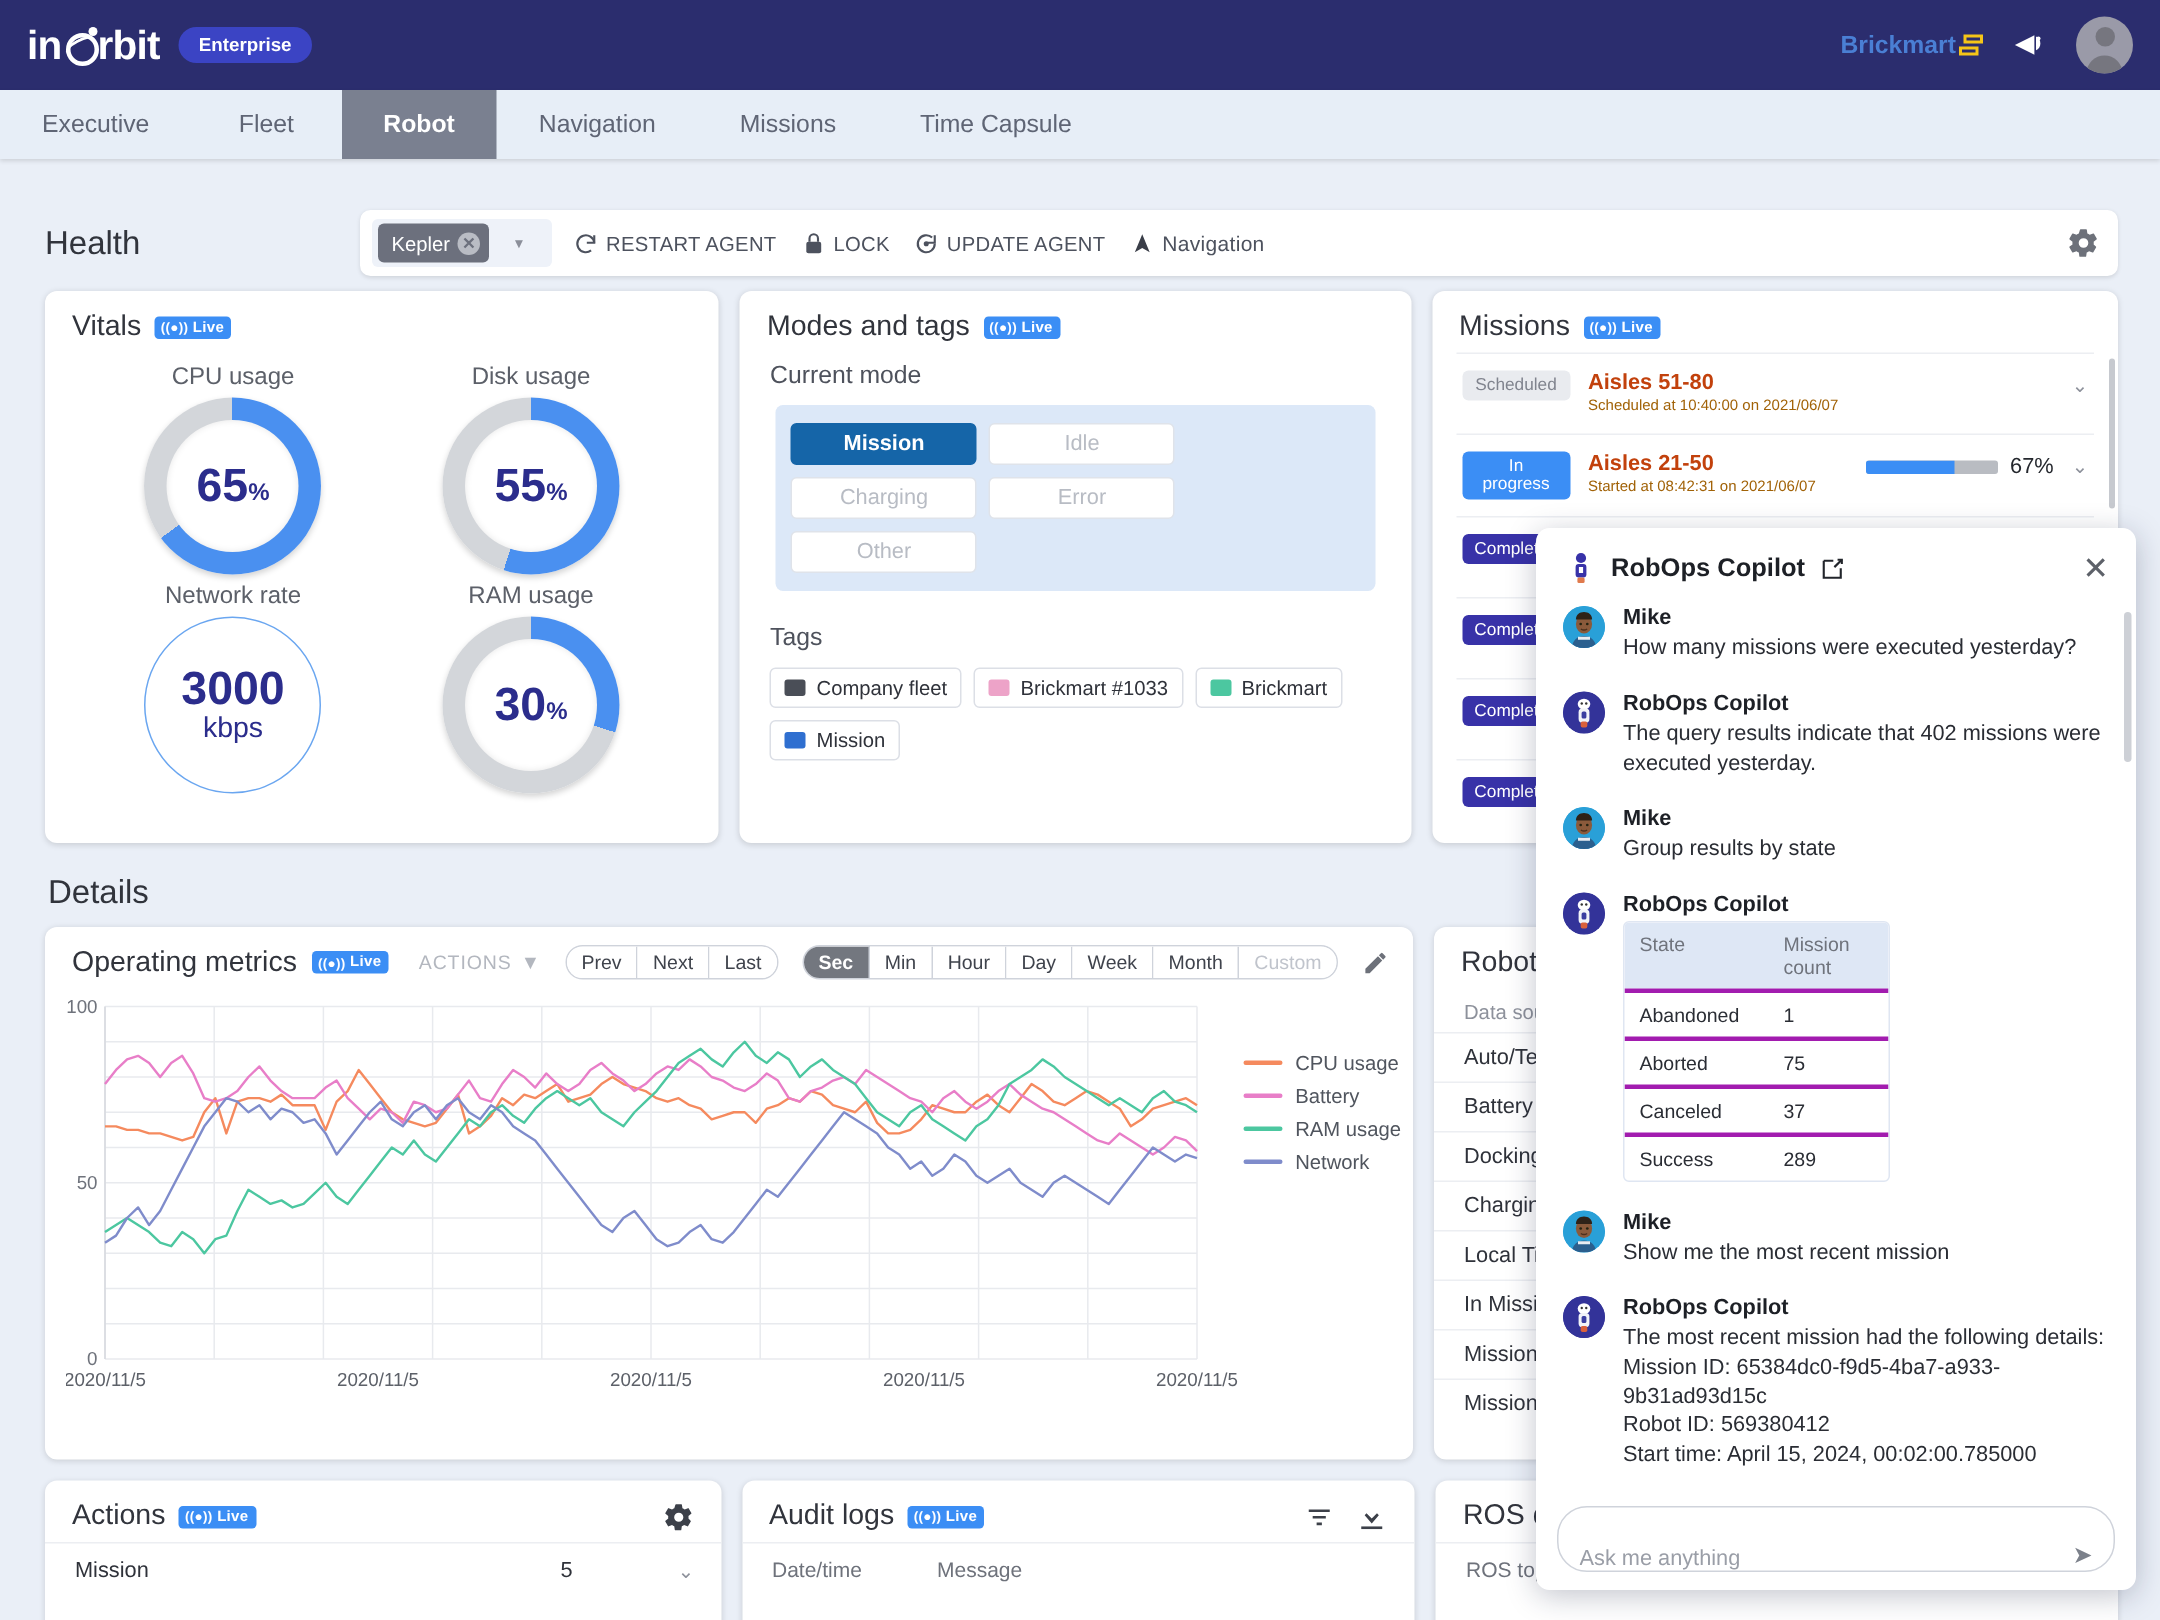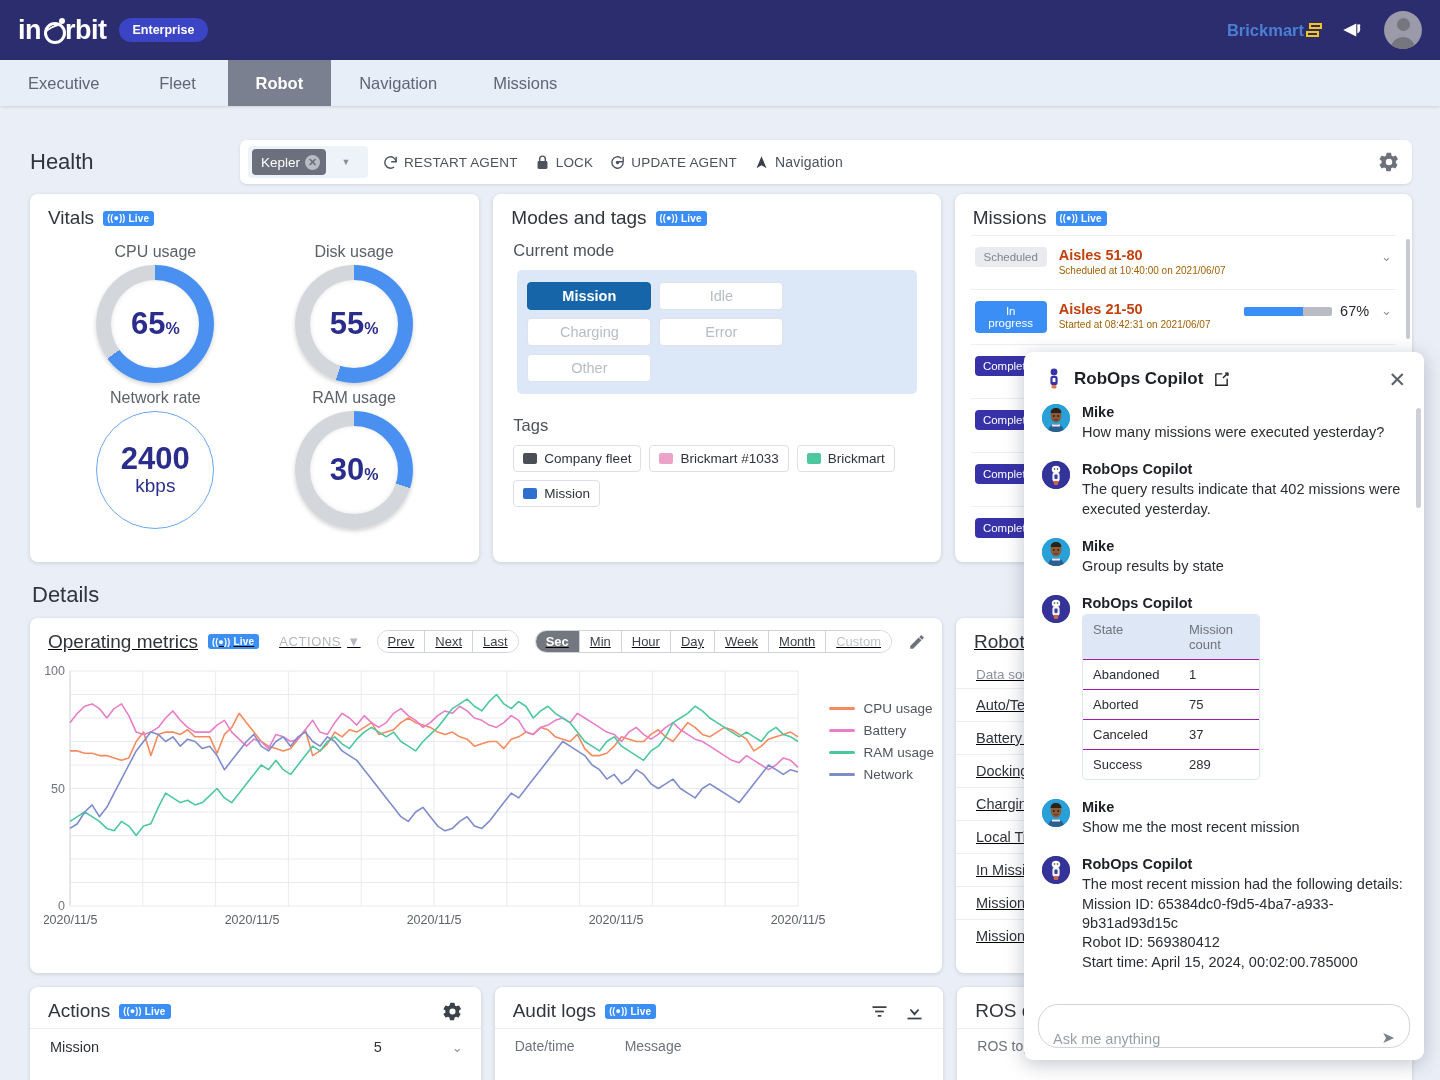--- a/index.html
+++ b/index.html
@@ -228,21 +228,21 @@
   .mission-scrollbar {
     position: absolute; right: 2px; top: 4px; width: 4px; height: 100px;
     background: #c6c9cf; border-radius: 2px;
   }
 
   
   .details-head {
     font-size: 22px; color: #31343c; padding: 20px 0 0 32px;
   }
   .details-row {
-    display: flex; gap: 14px; padding: 10px 28px 0 30px; text-decoration: underline;
+    display: flex; gap: 14px; padding: 10px 28px 0 30px;
   }
   #metrics-card { width: 912px; height: 355px; }
   .metrics-head {
     display: flex; align-items: center; gap: 10px; padding: 12px 16px 0 18px;
   }
   .metrics-title { font-size: 19px; color: #31343c; }
   .metrics-ctl { margin-left: auto; display: flex; align-items: center; gap: 16px; }
   .actions-dd {
     font-size: 13px; color: #b3b7bf; letter-spacing: .6px;
     display: flex; align-items: center; gap: 6px; cursor: pointer;
@@ -315,21 +315,21 @@
   .cp-av { width: 28px; height: 28px; border-radius: 50%; flex: none; overflow: hidden; position: relative; }
   .cp-av.user { background: #29a0d8; }
   .cp-av.bot { background: #333399; }
   .cp-msg-body { flex: 1; }
   .cp-author { font-size: 14.5px; font-weight: bold; color: #1d2026; margin-bottom: 3px; }
   .cp-text { font-size: 14.5px; color: #2a2d34; line-height: 1.33; }
   .cp-table {
     border: 1px solid #dfe6f2; border-radius: 4px; overflow: hidden;
     width: 178px; margin-top: 2px;
   }
-  .cp-tr { display: flex; border-top: 1px solid #a21caf; }
+  .cp-tr { display: flex; border-top: 3px solid #a21caf; }
   .cp-tr:first-child { border-top: none; background: #dee7f5; }
   .cp-td { font-size: 13px; color: #2a2d34; padding: 7px 10px; }
   .cp-td.k { width: 96px; }
   .cp-td.v { flex: 1; text-align: left; }
   .cp-tr:first-child .cp-td { color: #6f737c; }
   .cp-foot {
     position: absolute; bottom: 12px; left: 14px; right: 14px;
   }
   .cp-input-wrap {
     border: 1px solid #cfd3db; border-radius: 20px; height: 44px;
@@ -382,20 +382,23 @@
       <span>Fleet</span>
     </div>
     <div class="navtab active">
       <span>Robot</span>
     </div>
     <div class="navtab">
       <span>Navigation</span>
     </div>
     <div class="navtab">
       <span>Missions</span>
+    </div>
+    <div class="navtab">
+      <span>Time Capsule</span>
     </div>
   </div>
 
 <div class="section-head">
   <div class="section-title">Health</div>
   <div class="toolbar">
     <div class="robot-select">
       <div class="robot-chip">
         <span>Kepler</span>
         <span class="chip-x">✕</span>
@@ -465,21 +468,21 @@
             <div class="ring-hole"></div>
             <div class="gauge-val">
               <span>55</span>
               <small>%</small>
             </div>
           </div>
         </div>
         <div class="gauge-cell">
           <div class="gauge-label">Network rate</div>
           <div class="net-circle">
-            <b>2400</b>
+            <b>3000</b>
             <span>kbps</span>
           </div>
         </div>
         <div class="gauge-cell">
           <div class="gauge-label">RAM usage</div>
           <div class="gauge" style="background: conic-gradient(rgb(74, 144, 240) 0deg, rgb(74, 144, 240) 108deg, rgb(211, 214, 218) 108deg, rgb(211, 214, 218) 360deg); box-shadow: rgba(0, 0, 0, 0.18) 0px 2px 4px;">
             <div class="ring-hole"></div>
             <div class="gauge-val">
               <span>30</span>
               <small>%</small>

